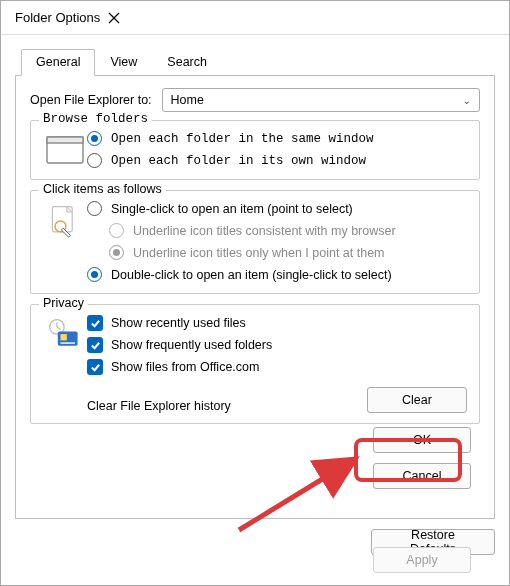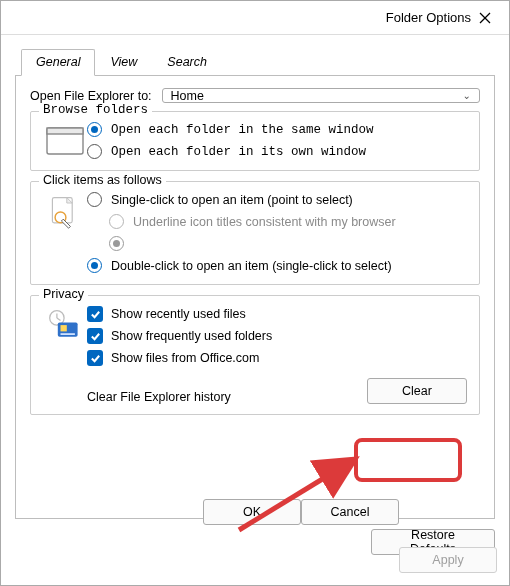--- a/index.html
+++ b/index.html
@@ -17,21 +17,21 @@
   .dialog {
     width: 510px;
     height: 586px;
     background: #fff;
     border: 1px solid #aaa;
     position: relative;
   }
   .titlebar {
     display: flex;
     align-items: center;
-    justify-content: flex-end;
+    justify-content: flex-start;
     height: 34px;
     padding: 0 10px 0 14px;
     border-bottom: 1px solid #ddd;
   }
   .titlebar .title {
     font-size: 13px;
   }
   .close-btn {
     width: 28px;
     height: 28px;
@@ -48,21 +48,20 @@
     margin: 14px 0 0 20px;
     position: relative;
     z-index: 2;
   }
   .tab {
     padding: 5px 14px 5px 14px;
     font-size: 12.5px;
     border: 1px solid transparent;
     cursor: pointer;
     position: relative;
-    font-style: italic;
   }
   .tab.active {
     background: #fff;
     border: 1px solid #bdbdbd;
     border-bottom: 1px solid #fff;
     border-radius: 2px 2px 0 0;
     margin-bottom: -1px;
   }
   .tab-panel {
     margin: 0 14px 0 14px;
@@ -74,21 +73,21 @@
 
   .row-open {
     display: flex;
     align-items: center;
     gap: 10px;
     margin-bottom: 8px;
   }
   .row-open label { white-space: nowrap; }
   .dropdown {
     flex: 1;
-    height: 15px;
+    height: 24px;
     border: 1px solid #aaa;
     border-radius: 3px;
     display: flex;
     align-items: center;
     justify-content: space-between;
     padding: 0 8px;
     font-size: 12.5px;
     cursor: pointer;
   }
   .dropdown .chev { font-size: 10px; color: #555; }
@@ -181,23 +180,24 @@
   .restore-row {
     display: flex;
     justify-content: flex-end;
     margin: 10px 14px 0 0;
   }
   .restore-row .btn { width: 124px; }
 
   .footer {
     position: absolute;
     bottom: 12px;
-    right: 12px;
-    display: flex;
-    gap: 0;
+    right: 38px;
+    display: flex;
+    gap: 10px;
+    flex-direction: column;
   }
   .footer .btn { width: 98px; }
 
   
   .highlight-box {
     position: absolute;
     border: 4px solid #dc3a3a;
     border-radius: 8px;
     pointer-events: none;
   }
@@ -284,20 +284,21 @@
           <div class="subradio">
             <span class="rb">
                 <span class="rb-outer"></span>
               </span>
             <span>Underline icon titles consistent with my browser</span>
           </div>
           <div class="subradio enabledgray">
             <span class="rb sel-gray">
                 <span class="rb-outer"></span>
               </span>
+            <span>Underline icon titles only when I point at them</span>
           </div>
           <div class="radio">
             <span class="rb sel">
                 <span class="rb-outer"></span>
               </span>
             <span>Double-click to open an item (single-click to select)</span>
           </div>
         </div>
       </div>
     </div>

